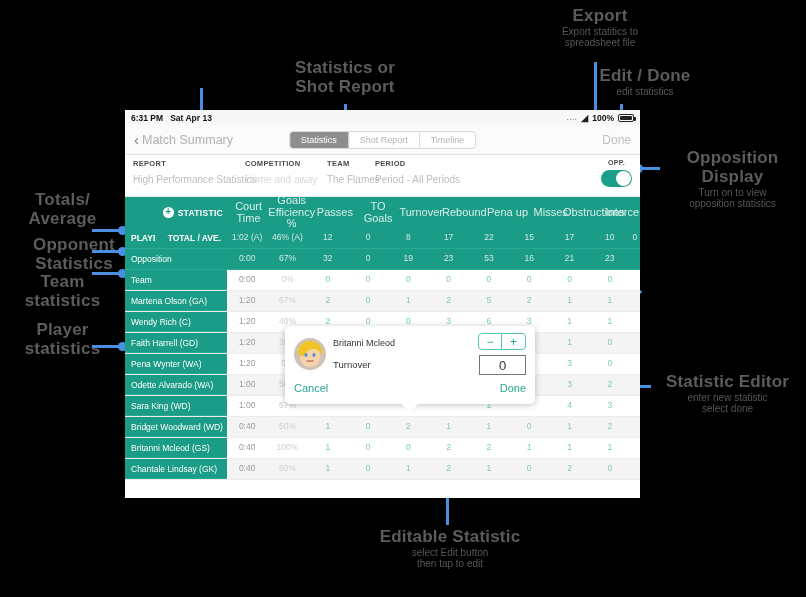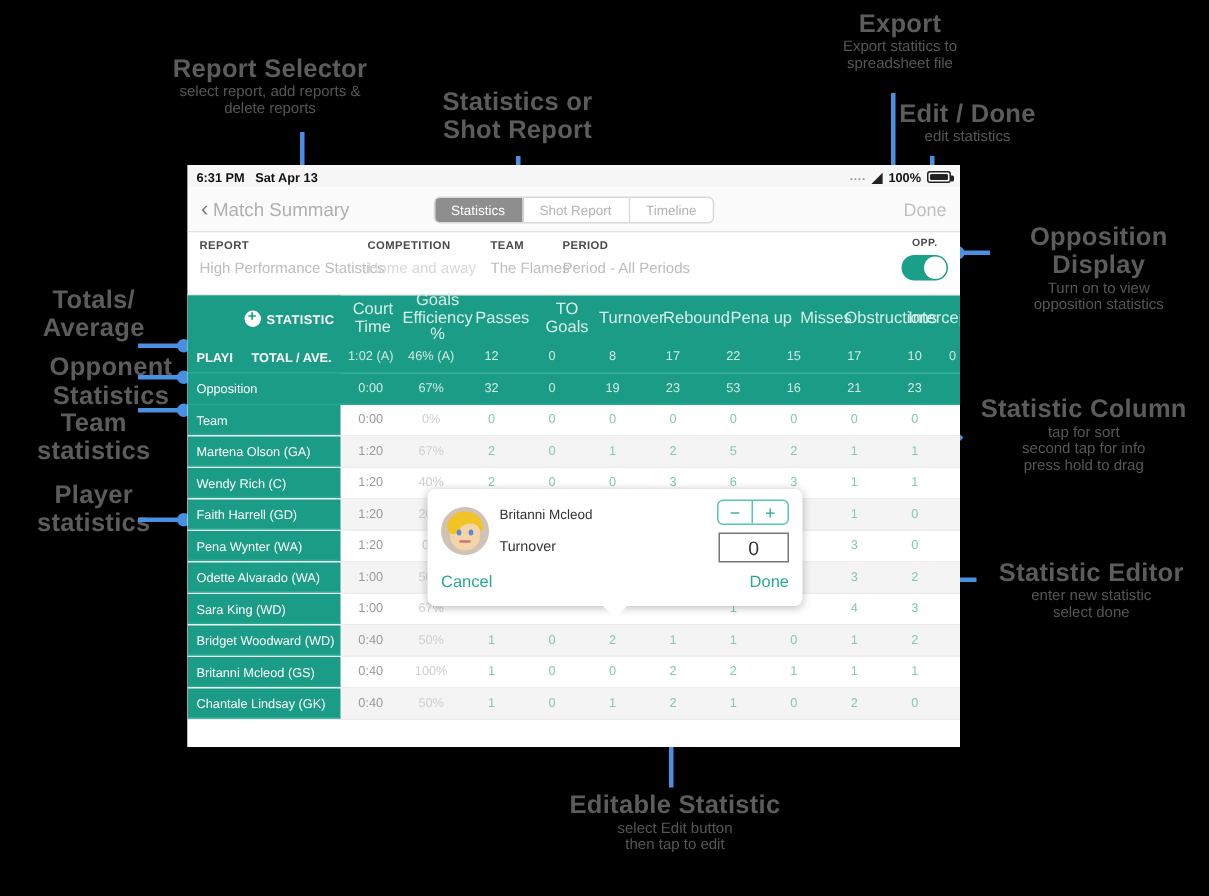--- a/index.html
+++ b/index.html
@@ -138,25 +138,20 @@
   .numbox { margin-top: 5px; width: 47px; height: 20px; border: 1px solid #777;
             display: flex; align-items: center; justify-content: center; font-size: 13px; color: #333; background:#fff;}
   .pop-actions { display: flex; justify-content: space-between; padding: 7px 9px 0 9px; }
   .pop-actions div { font-size: 11px; color: #29a894; }
 </style>
 </head>
 <body>
 
 <div id="root">
 
-  <div class="anno leftc" style="left:60px; top:36px; width:240px;">
-    <div class="t">Report Selector</div>
-    <div class="s" style="white-space:pre-line">select report, add reports &amp;
-delete reports</div>
-  </div>
   <div class="ln v" style="left:200px; top:88px; height:72px;"></div>
   <div class="dot" style="left:196px; top:155px;"></div>
 
   <div class="anno leftc" style="left:255px; top:58px; width:180px;">
     <div class="t" style="white-space:pre-line">Statistics or
 Shot Report</div>
   </div>
   <div class="ln v" style="left:344px; top:104px; height:22px;"></div>
   <div class="dot" style="left:340px; top:119px;"></div>
 
@@ -177,26 +172,20 @@
 
   <div class="anno leftc" style="left:660px; top:148px; width:145px;">
     <div class="t" style="white-space:pre-line">Opposition
 Display</div>
     <div class="s" style="white-space:pre-line">Turn on to view
 opposition statistics</div>
   </div>
   <div class="ln h" style="left:638px; top:167px; width:22px;"></div>
   <div class="dot" style="left:634px; top:164px;"></div>
 
-  <div class="anno leftc" style="left:640px; top:263px; width:165px;">
-    <div class="t">Statistic Column</div>
-    <div class="s" style="white-space:pre-line">tap for sort
-second tap for info
-press hold to drag</div>
-  </div>
   <div class="diag" style="left:561px; top:219px; width:108px; transform: rotate(42deg);"></div>
   <div class="dot" style="left:557px; top:215px;"></div>
 
   <div class="anno leftc" style="left:650px; top:372px; width:155px;">
     <div class="t">Statistic Editor</div>
     <div class="s" style="white-space:pre-line">enter new statistic
 select done</div>
   </div>
   <div class="ln h" style="left:527px; top:385px; width:124px;"></div>
   <div class="dot" style="left:523px; top:382px;"></div>

